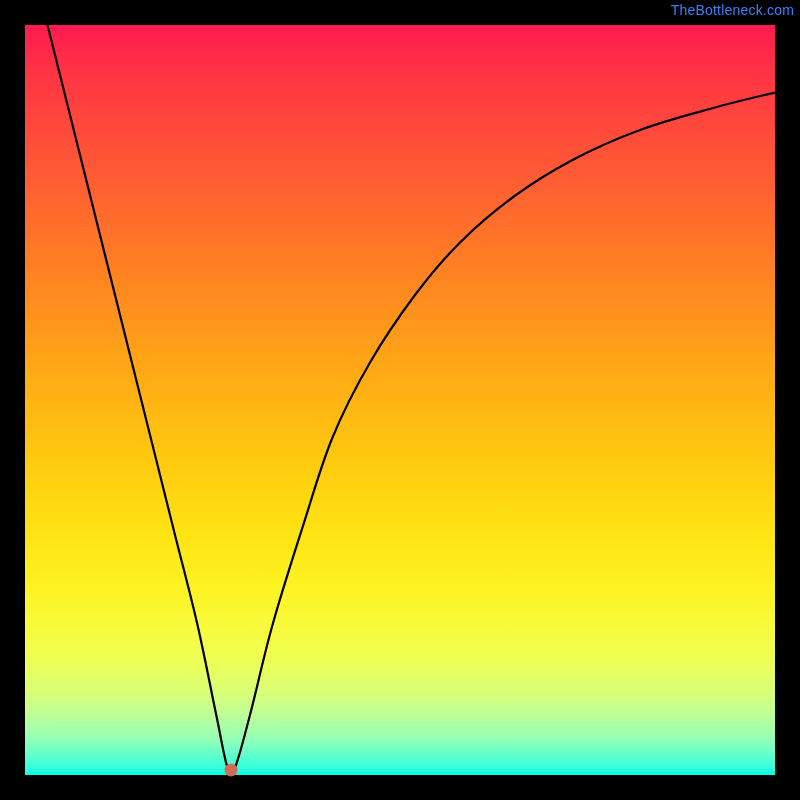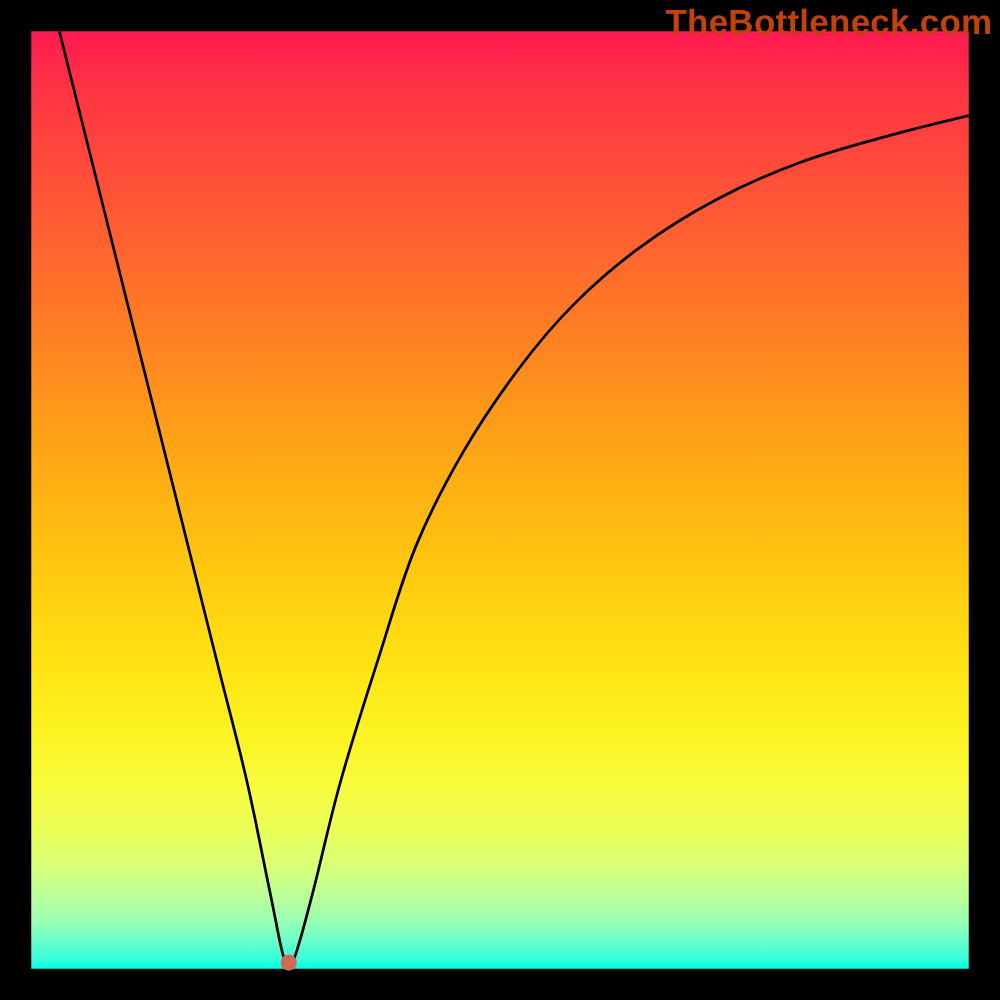--- a/index.html
+++ b/index.html
@@ -41,23 +41,23 @@
       #98ffb4 95%,
       #6affcb 97%,
       #35ffdb 99%,
       #02ffe3 100%
     );
   }
   .watermark {
     position: absolute;
     top: 2px;
     right: 6px;
-    color: #c2410c;
-    font-size: 28px;
-    font-weight: 700;
+    color: #3b82f6;
+    font-size: 14px;
+    font-weight: 400;
     letter-spacing: 0.2px;
   }
   svg.curve {
     position: absolute;
     top: 0;
     left: 0;
     width: 750px;
     height: 750px;
   }
   .marker {

